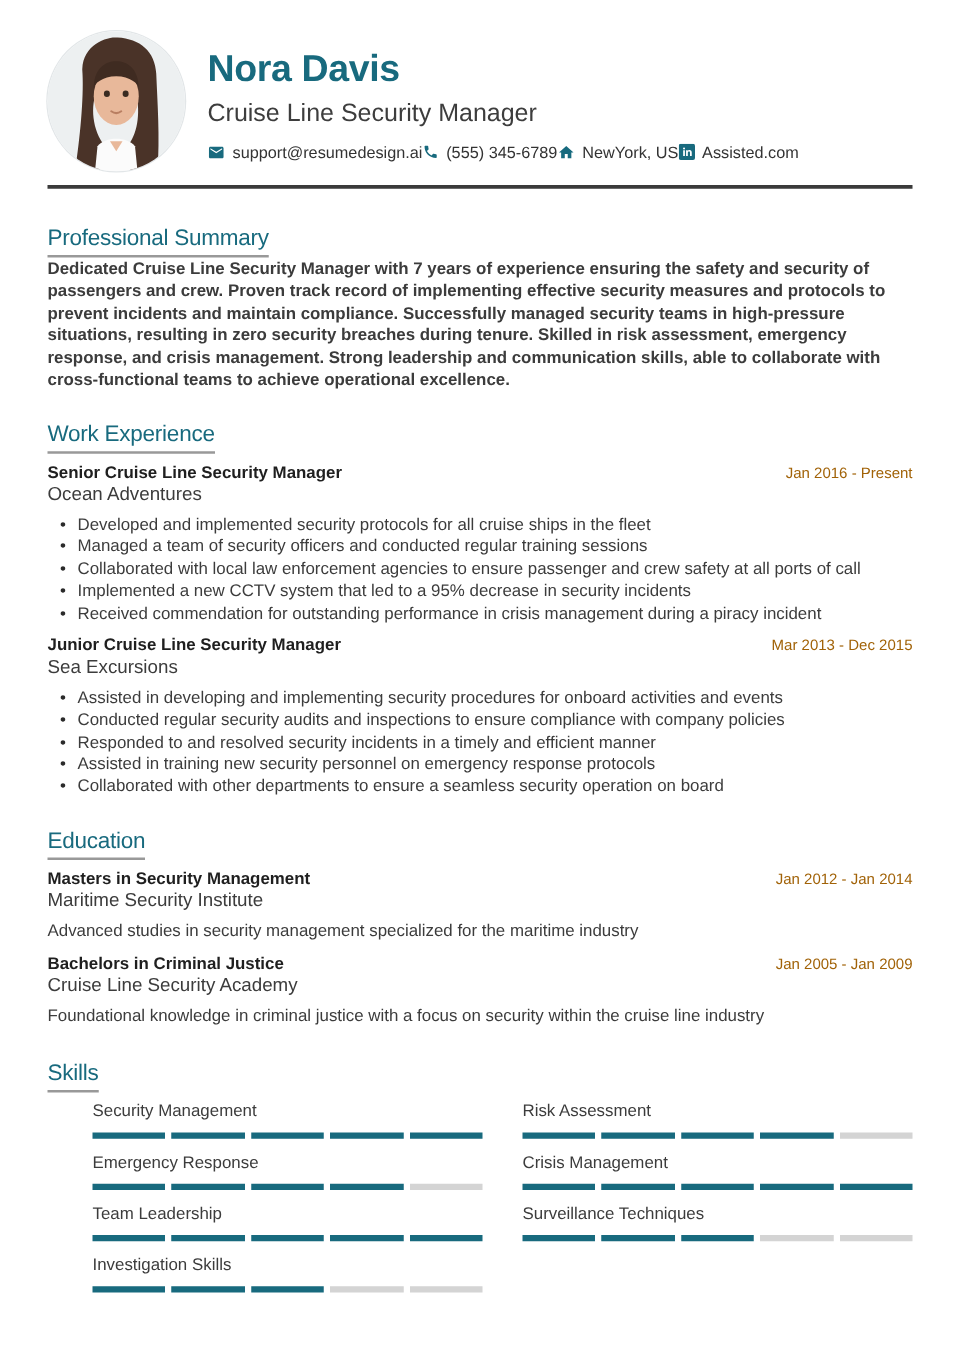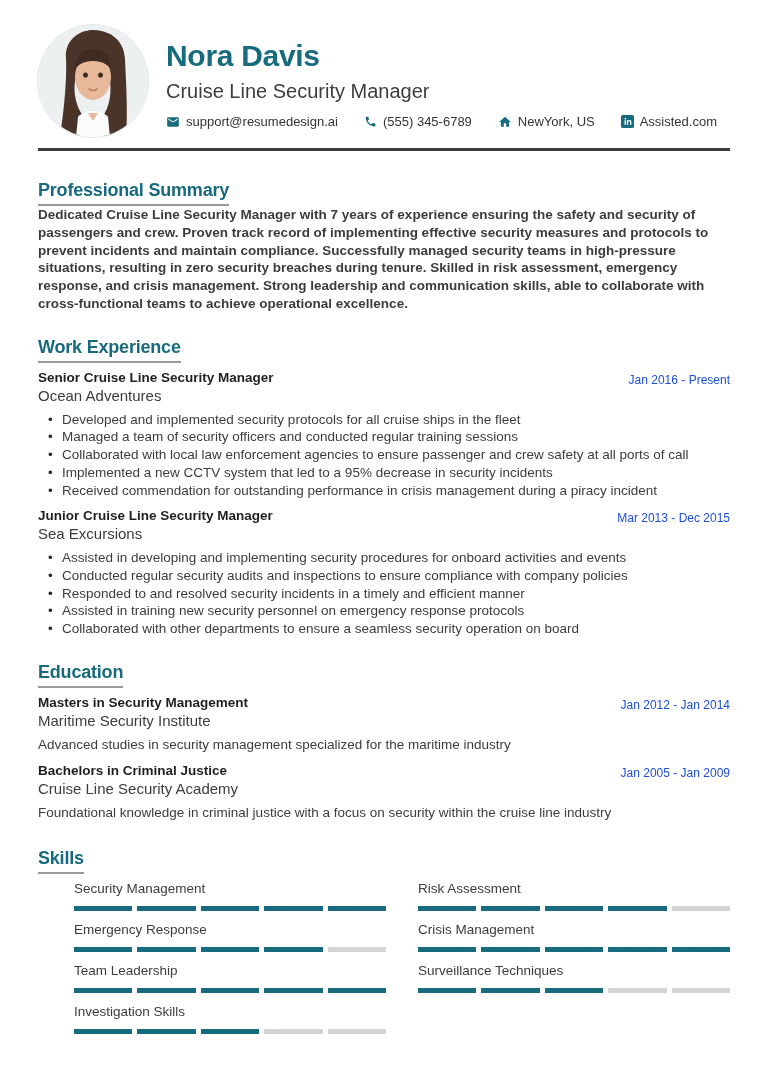--- a/index.html
+++ b/index.html
@@ -13,41 +13,41 @@
   .page { padding:0 38px; }
 
   
   .header { display:flex; align-items:flex-start; gap:18px; padding-top:25px; }
   .photo-wrap { width:110px; height:112px; border-radius:50%; overflow:hidden;
     box-shadow:0 0 0 1px #e2e6e8; flex:none; }
   .photo-wrap svg { display:block; }
   .header-text { padding-top:14px; }
   .name { color:var(--accent); font-size:30px; font-weight:bold; letter-spacing:-0.3px; }
   .job-title { color:#3d3d3d; font-size:20px; margin-top:7px; }
-  .contact-row { display:flex; gap:26px; margin-top:11px; align-items:center; }
+  .contact-row { display:flex; margin-top:11px; align-items:center; }
   .contact { display:flex; align-items:center; gap:6px; font-size:13px; color:#333; text-decoration:none; cursor:pointer; }
   .contact svg { display:block; }
 
   .top-rule { border:none; border-top:3px solid #3a3a3a; margin-top:11px; }
 
   
   .section { margin-top:24px; }
   .section.summary { margin-top:29px; }
   .section-heading {
-    display:inline-block; color:var(--accent); font-size:18px; font-weight:bold;
+    display:inline-block; color:var(--accent); font-size:18px; font-weight:normal;
     padding-bottom:3px; border-bottom:2px solid #999; letter-spacing:-0.2px;text-align:center;
   }
   .summary-text { margin-top:0; font-size:13.5px; line-height:17.8px; color:var(--body);font-weight:bold; }
 
   
   .entry { margin-top:6px; }
   .entry + .entry { margin-top:8px; }
-  .entry-head { display:flex; justify-content:space-between; align-items:flex-end;gap:32px; }
+  .entry-head { display:flex; justify-content:space-between; align-items:center;gap:32px; }
   .entry-title { font-size:13.5px; font-weight:bold; color:var(--dark); line-height:18px; }
-  .entry-date { font-size:12px; color:#1d4ed8; white-space:nowrap; }
+  .entry-date { font-size:12px; color:#a16207; white-space:nowrap; }
   .entry-sub { font-size:15px; color:var(--body); line-height:18px; }
   .entry-desc { font-size:13.5px; color:var(--body); margin-top:6px; line-height:17.5px; }
   ul.bullets { list-style:none; margin-top:6px; }
   ul.bullets li { font-size:13.5px; line-height:17.7px; padding-left:24px; position:relative; }
   ul.bullets li::before { content:"•"; position:absolute; left:10px; color:#2a2a2a; }
 
   
   .skills-grid { display:grid; grid-template-columns:1fr 1fr; column-gap:32px; margin-top:6px;margin-left:36px; }
   .skill-item { margin-bottom:5px; }
   .skill-name { font-size:13.5px; color:var(--body); line-height:17px; }

